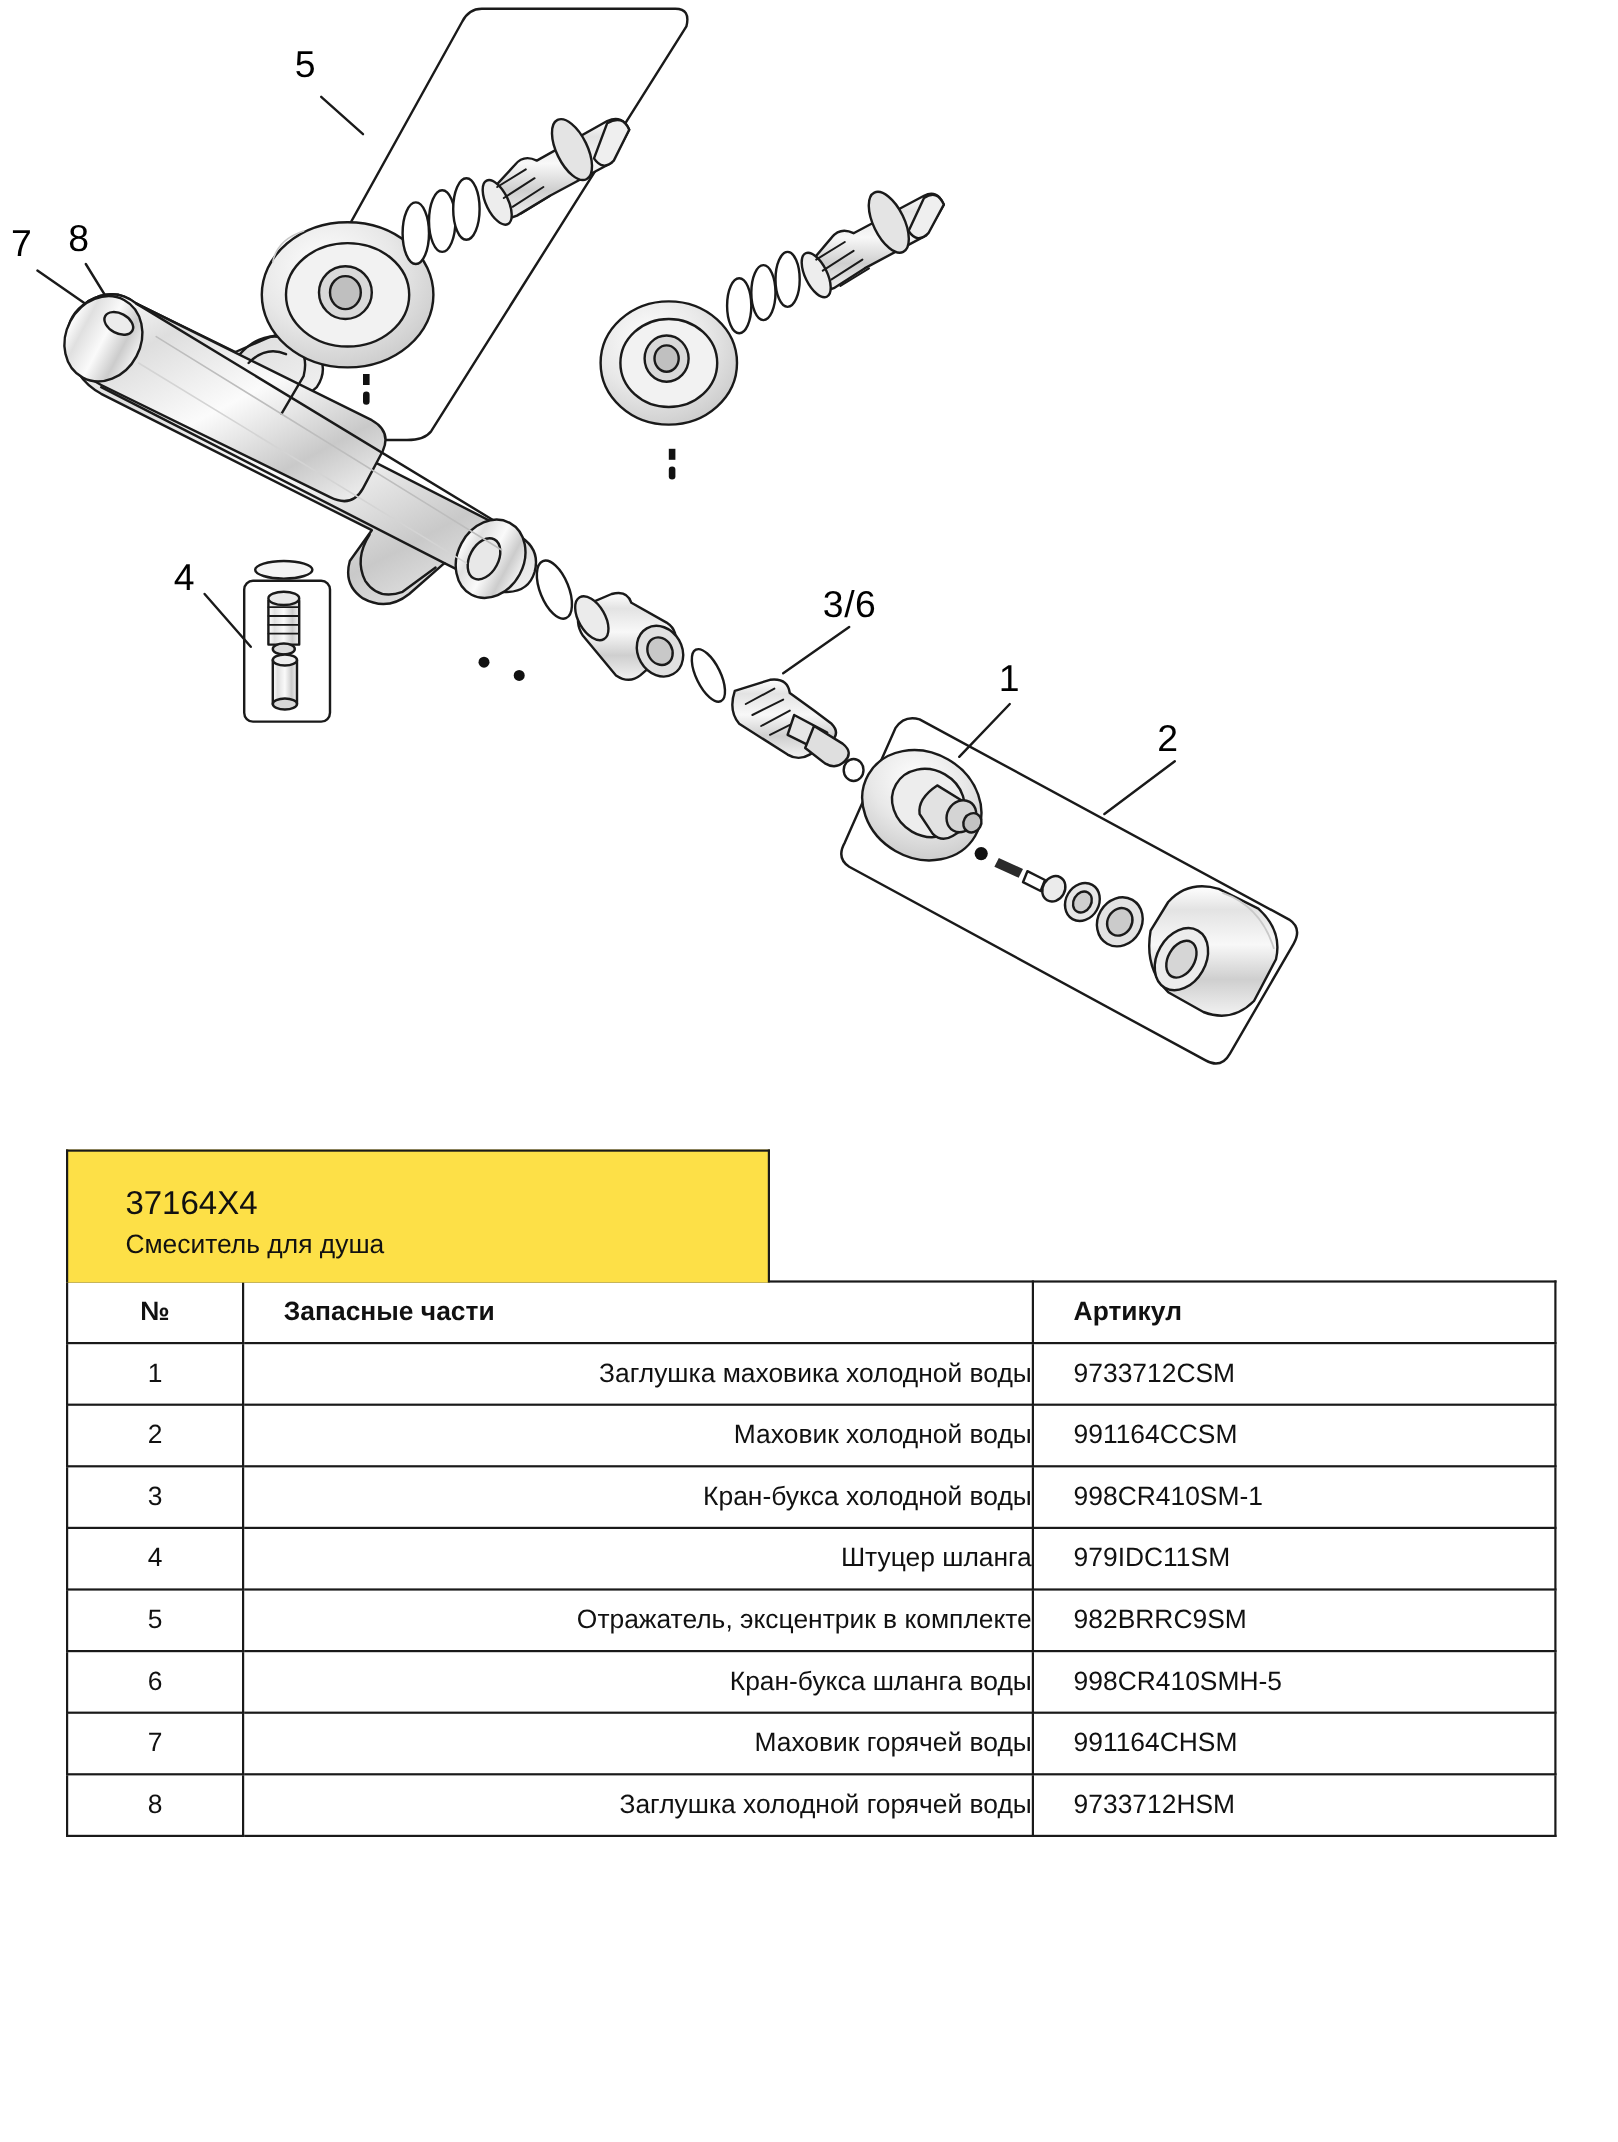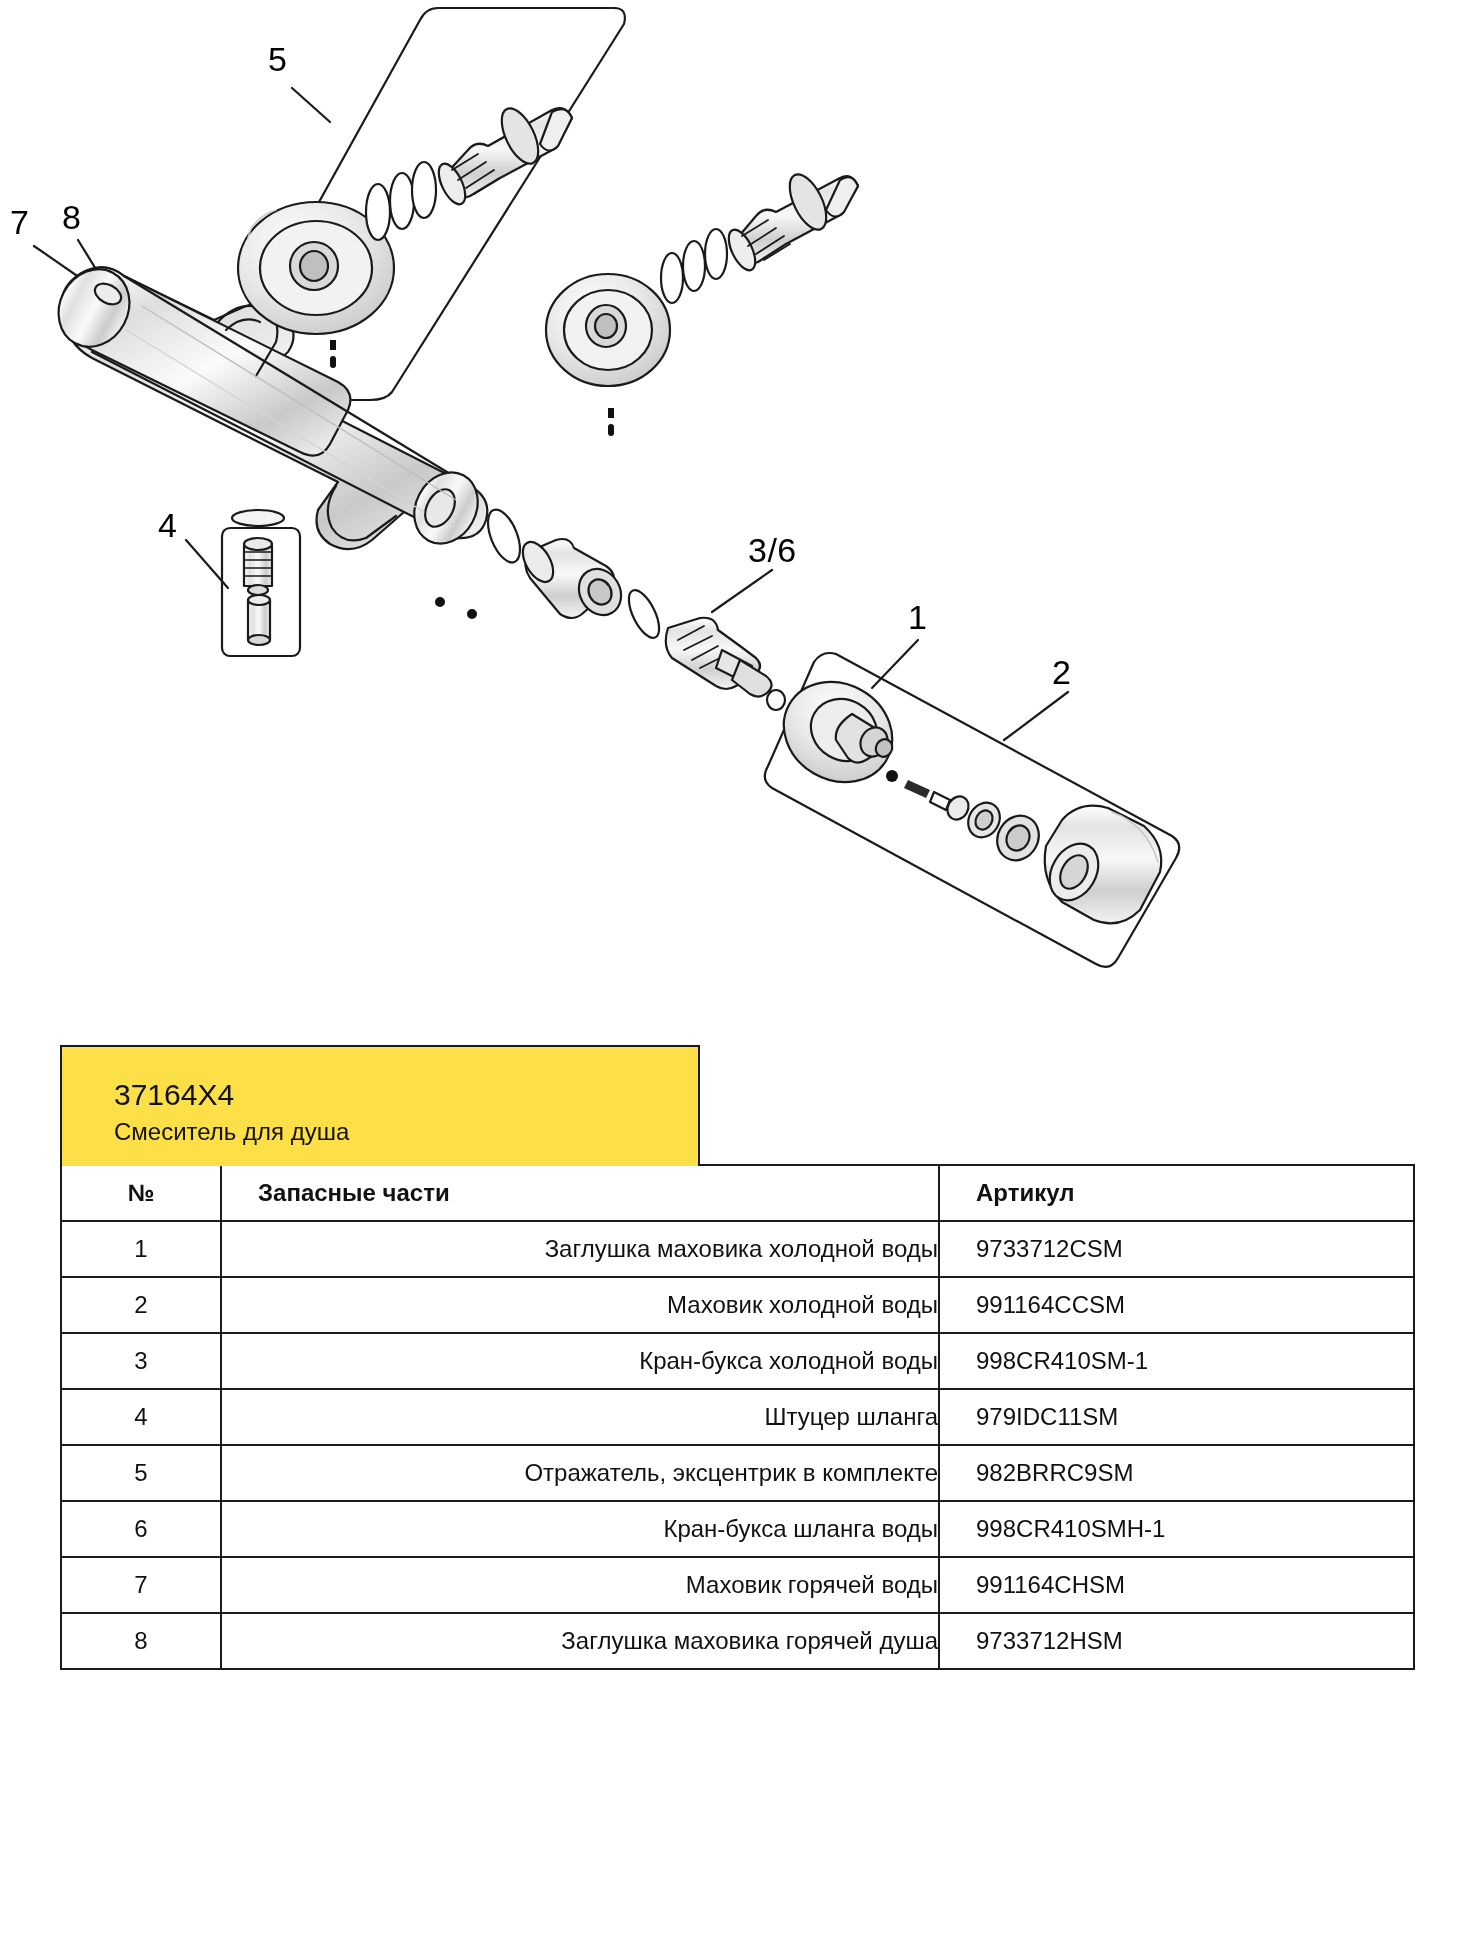--- a/index.html
+++ b/index.html
@@ -351,27 +351,27 @@
         <td class="col-art">979IDC11SM</td>
       </tr>
       <tr>
         <td class="col-num">5</td>
         <td class="col-name">Отражатель, эксцентрик в комплекте</td>
         <td class="col-art">982BRRC9SM</td>
       </tr>
       <tr>
         <td class="col-num">6</td>
         <td class="col-name">Кран-букса шланга воды</td>
-        <td class="col-art">998CR410SMH-1</td>
+        <td class="col-art">998CR410SMH-5</td>
       </tr>
       <tr>
         <td class="col-num">7</td>
         <td class="col-name">Маховик горячей воды</td>
         <td class="col-art">991164CHSM</td>
       </tr>
       <tr>
         <td class="col-num">8</td>
-        <td class="col-name">Заглушка маховика горячей душа</td>
+        <td class="col-name">Заглушка холодной горячей воды</td>
         <td class="col-art">9733712HSM</td>
       </tr>
     </tbody>
   </table>
 </div>
 
 </body></html>

